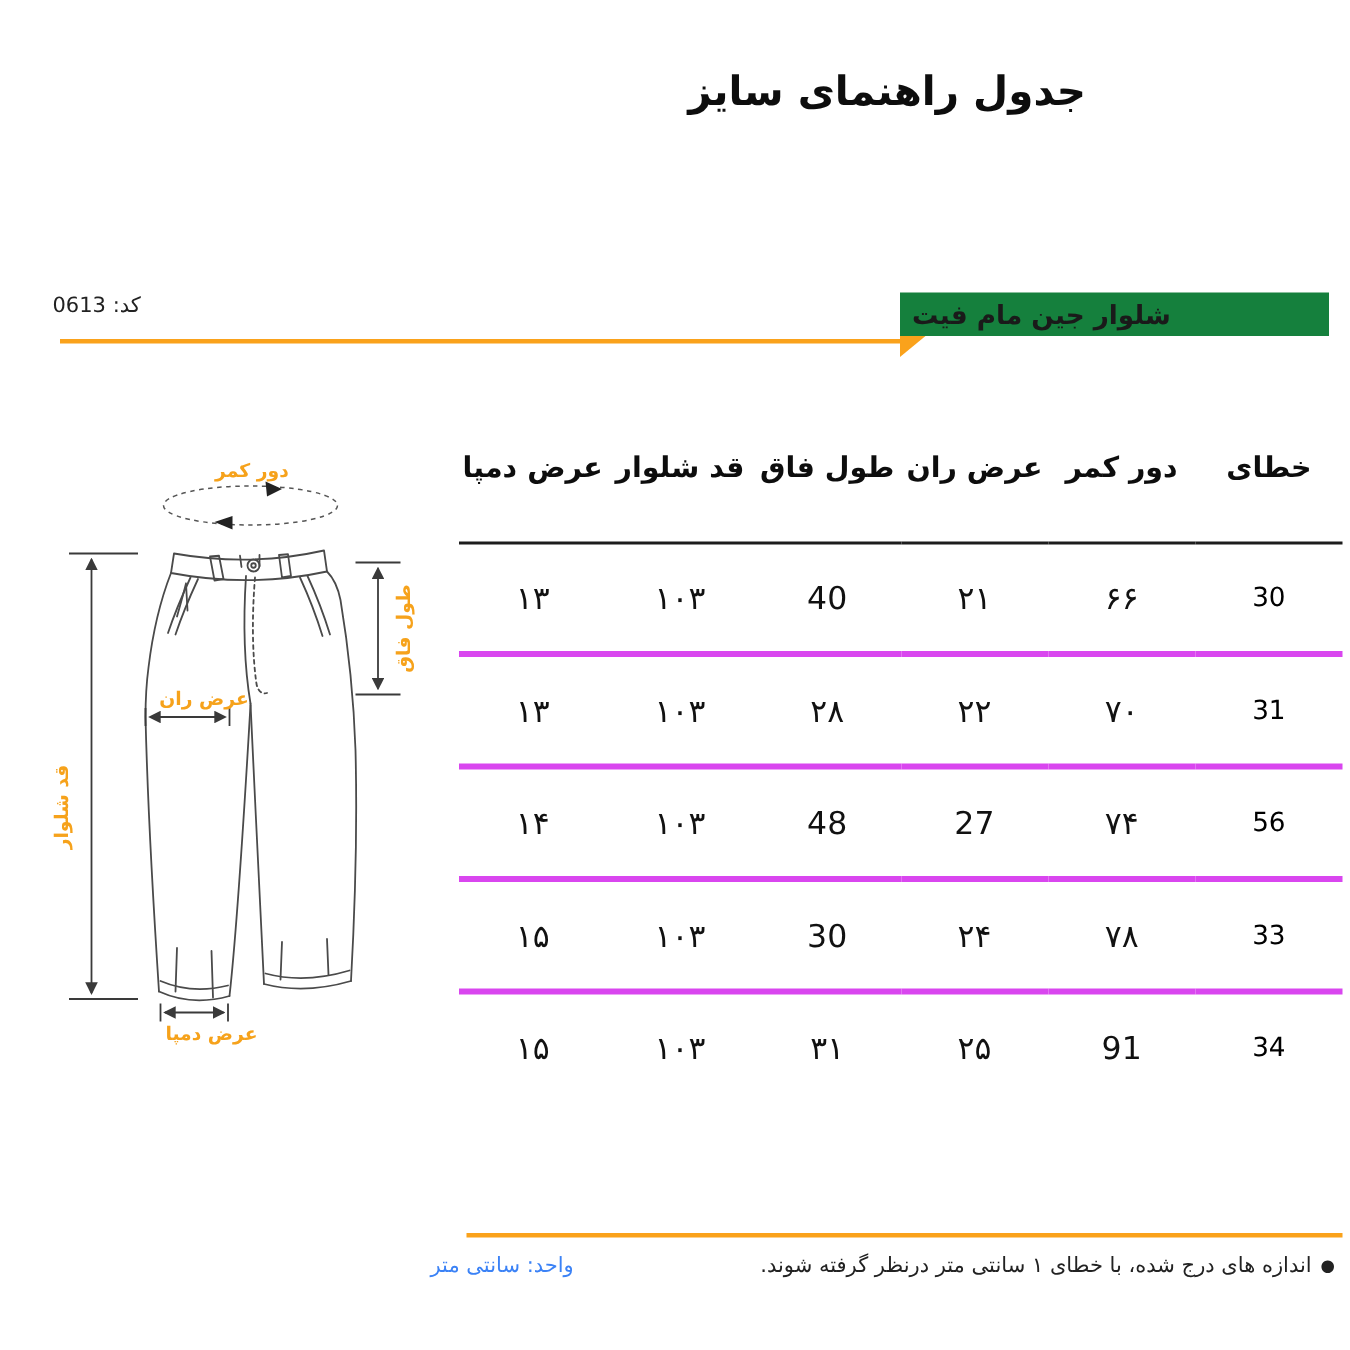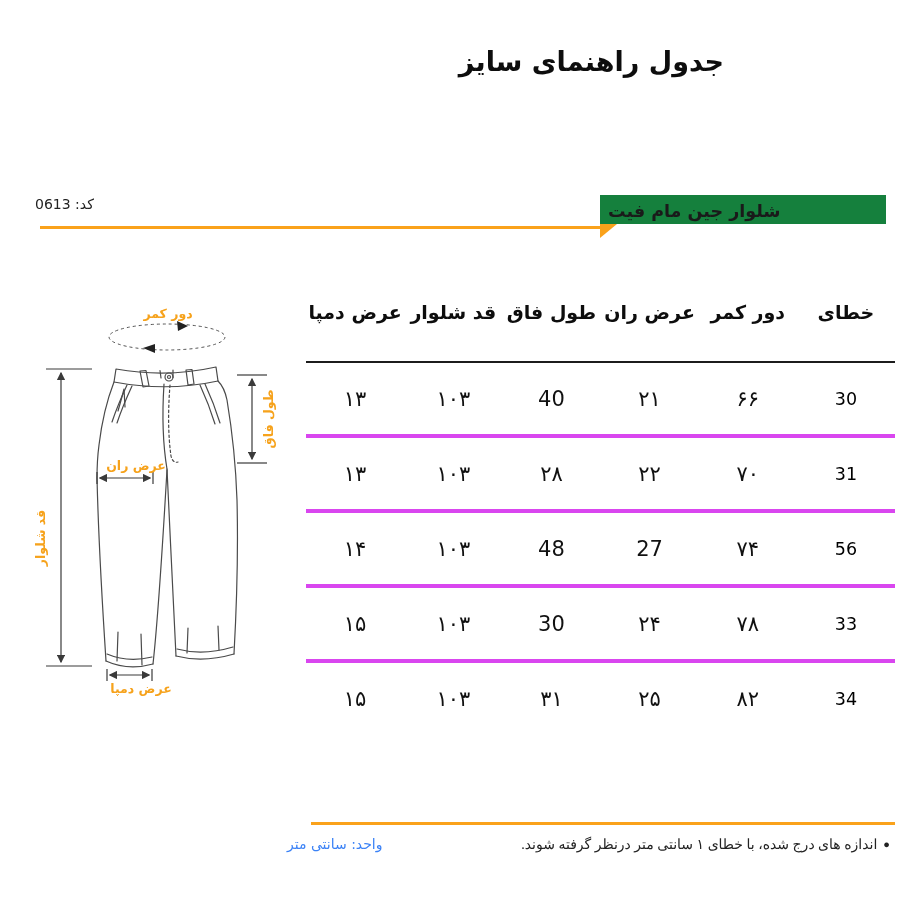--- a/index.html
+++ b/index.html
@@ -43,21 +43,21 @@
     height:69px;vertical-align:middle;text-align:center;
     border-bottom:4px solid #d946ef;
     font-size:21px;color:#111;
   }
   .size-table tbody tr:last-child td{border-bottom:none;}
   .size-table td.size-cell{font-size:17.5px;color:#000000;}
   .footer-rule{
     position:absolute;left:311px;top:822px;width:584px;height:2.5px;background:#FAA21B;
   }
   .footer-note{
-    position:absolute;right:10px;top:836px;direction:rtl;font-size:14px;color:#222;font-family:Liberation Serif, serif;
+    position:absolute;right:10px;top:836px;direction:rtl;font-size:14px;color:#222;
   }
   .footer-note .bullet{font-size:11px;vertical-align:1px;margin-left:6px;}
   .footer-unit{
     position:absolute;left:287px;top:836px;direction:rtl;font-size:14px;color:#3b82f6;
   }
   .pants-line{stroke:#4a4a4a;stroke-width:1.2;fill:none;stroke-linecap:round;stroke-linejoin:round;}
   .measure-line{stroke:#3a3a3a;stroke-width:1.2;fill:none;}
   .measure-label{fill:#F6A21B;font-size:12.5px;font-weight:bold;font-family:"DejaVu Sans",sans-serif;direction:rtl;}
 </style>
 </head>
@@ -188,21 +188,21 @@
     <tr>
       <td class="size-cell">33</td>
       <td>۷۸</td>
       <td>۲۴</td>
       <td>30</td>
       <td>۱۰۳</td>
       <td>۱۵</td>
     </tr>
     <tr>
       <td class="size-cell">34</td>
-      <td>۸۲</td>
+      <td>91</td>
       <td>۲۵</td>
       <td>۳۱</td>
       <td>۱۰۳</td>
       <td>۱۵</td>
     </tr>
   </tbody>
 </table>
 
 <div class="footer-rule"></div>
 <div class="footer-note">

